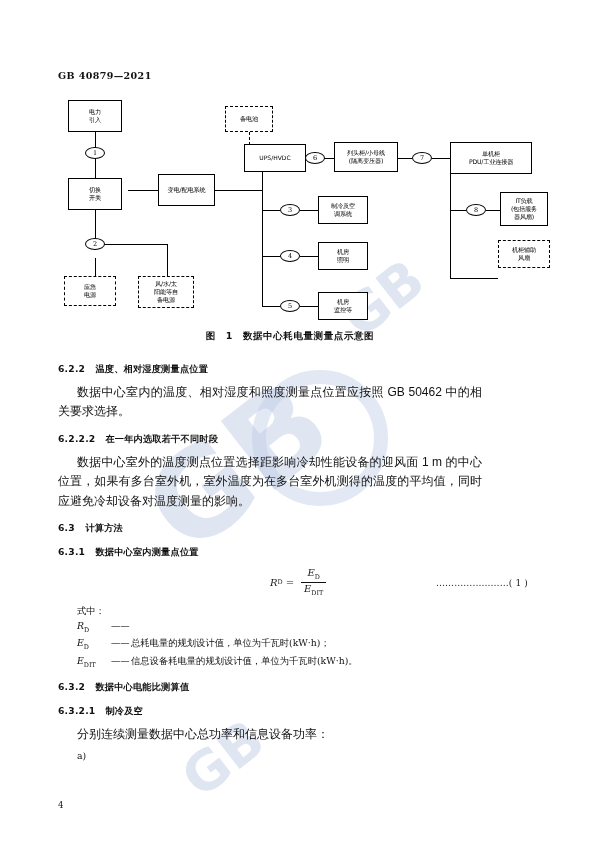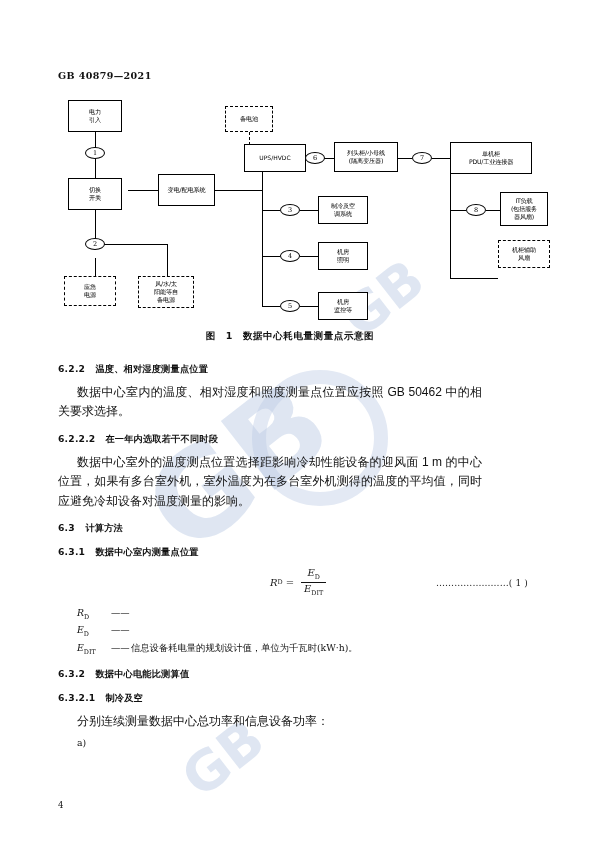--- a/index.html
+++ b/index.html
@@ -310,29 +310,31 @@
           <span class="bar"></span>
           <span class="bot"><span class="var">E</span><span class="sub">DIT</span></span>
         </span>
       </div>
       <div class="eqno">
         <span>……………………</span><span>( 1 )</span>
       </div>
     </div>
 
     <div class="deflist">
+      <div class="defhead">式中：</div>
 
       <div class="defrow">
         <span class="sym"><i class="var">R</i><span class="sub">D</span></span>
         <span class="dash">——</span>
       </div>
 
       <div class="defrow">
         <span class="sym"><i class="var">E</i><span class="sub">D</span></span>
         <span class="dash">——</span>
+        <span class="txt">总耗电量的规划设计值，单位为千瓦时(kW·h)；</span>
       </div>
 
       <div class="defrow">
         <span class="sym"><i class="var">E</i><span class="sub">DIT</span></span>
         <span class="dash">——</span>
         <span class="txt">信息设备耗电量的规划设计值，单位为千瓦时(kW·h)。</span>
       </div>
     </div>
 
     <div class="h3">

